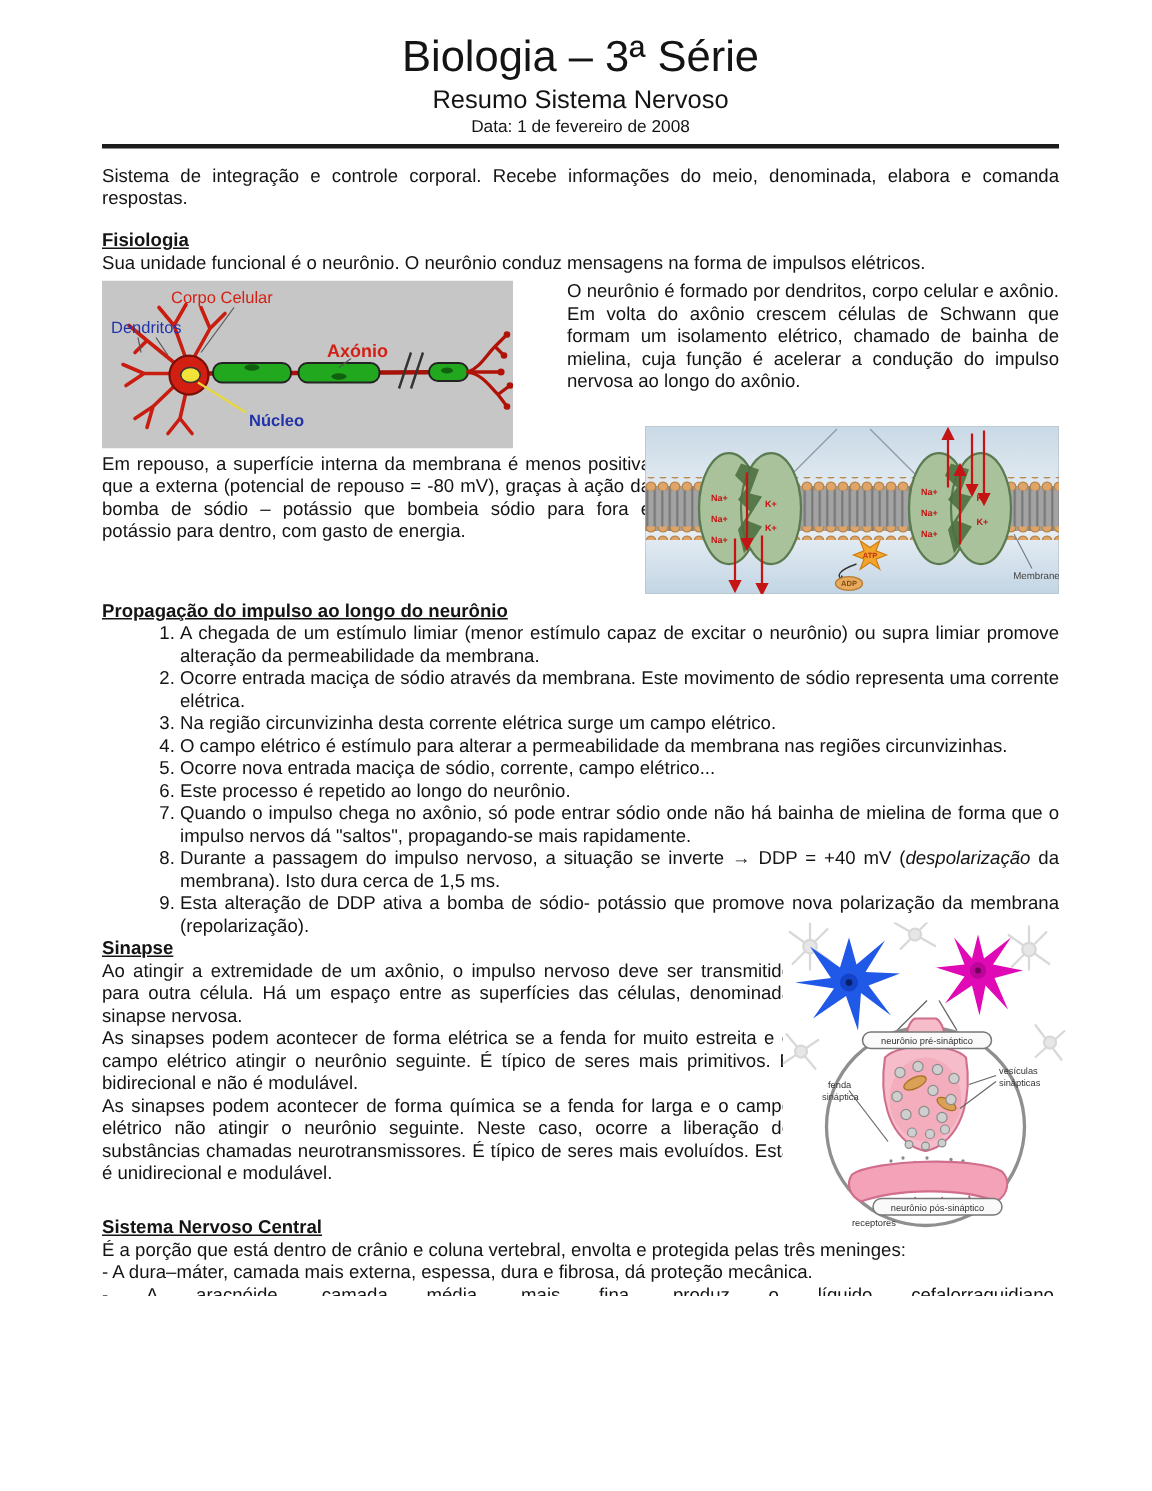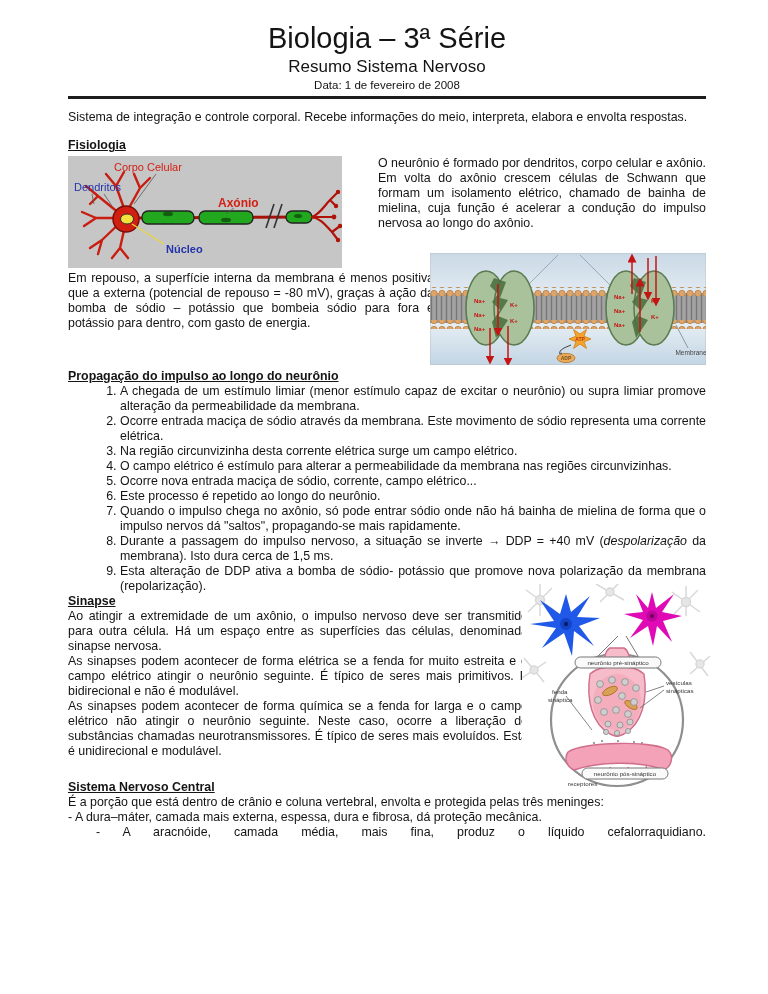--- a/index.html
+++ b/index.html
@@ -12,21 +12,21 @@
   .header{text-align:center;}
   .title{font-size:29px;line-height:33px;}
   .subtitle{font-size:17px;line-height:19px;margin-top:2px;}
   .date{font-size:11.5px;line-height:14px;margin-top:2px;}
   .rule{border-top:3px solid #1c1c1c;margin-top:4px;}
   
   .para{margin:0;font-size:12.4px;line-height:15px;text-align:justify;}
   .h{margin:0;font-size:12.4px;line-height:15px;font-weight:bold;text-decoration:underline;}
   .intro{margin:11px 0 13px;}
   .mb4{margin-bottom:4px;}
-  .stretch{text-align:justify;text-align-last:justify;margin-left:28px;}
+  .stretch{text-align:justify;text-align-last:justify;}
   
   .row-neuron{display:flex;gap:8px;margin:3px 0;justify-content:center;}
   .fig-neuron{flex:none;width:274px;height:112px;}
   .col-right{flex:1;margin-left:28px;}
   .row-membrane{position:relative;min-height:96px;margin-bottom:2px;}
   .col-left{width:366px;}
   .fig-membrane{position:absolute;right:0;top:-18px;width:276px;height:112px;}
   .row-sinapse{position:relative;min-height:186px;}
   .col-sinapse{width:460px;}
   .fig-synapse{position:absolute;right:-6px;top:-10px;width:190px;height:205px;}
@@ -52,23 +52,24 @@
 
   <header class="header">
     <div class="title">Biologia – 3ª Série</div>
     <div class="subtitle">Resumo Sistema Nervoso</div>
     <div class="date">Data: 1 de fevereiro de 2008</div>
     <div class="rule"></div>
   </header>
 
   <main>
 
-    <p class="para intro">Sistema de integração e controle corporal. Recebe informações do meio, interpreta, elabora e envolta respostas.</p>
+    <p class="para intro">Sistema de integração e controle corporal. Recebe informações do meio, denominada, elabora e comanda respostas.</p>
 
     <h2 class="h">Fisiologia</h2>
+    <p class="para mb4">Sua unidade funcional é o neurônio. O neurônio conduz mensagens na forma de impulsos elétricos.</p>
 
     <div class="row-neuron">
       <div class="fig-neuron">
         <svg viewBox="0 0 274 112" width="274" height="112">
           <rect x="0" y="0" width="274" height="112" fill="#c6c6c6"></rect>
 
           <g stroke="#c81d10" stroke-width="2.4" fill="none" stroke-linecap="round">
             <path d="M57,62 L30,40 M30,40 L18,30 M30,40 L22,48"></path>
             <path d="M57,62 L28,62 M28,62 L14,56 M28,62 L16,70"></path>
             <path d="M57,62 L34,84 M34,84 L22,92 M34,84 L30,98"></path>

